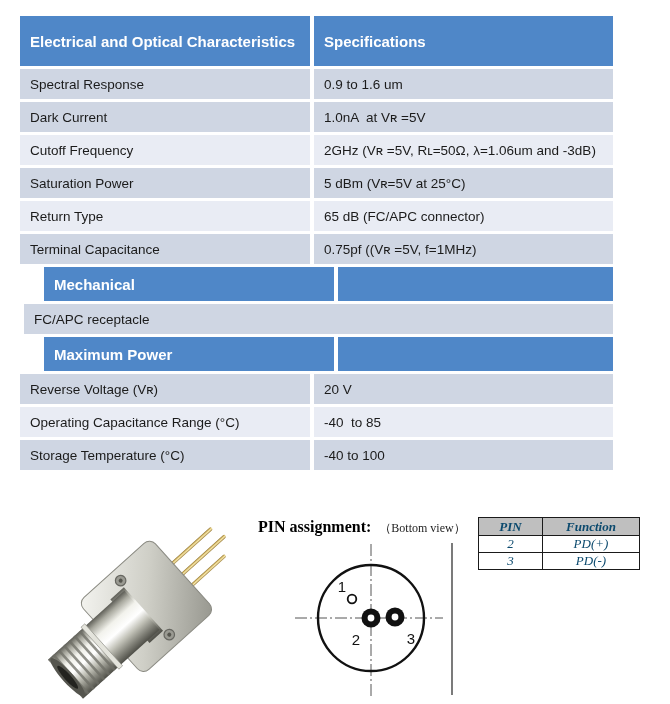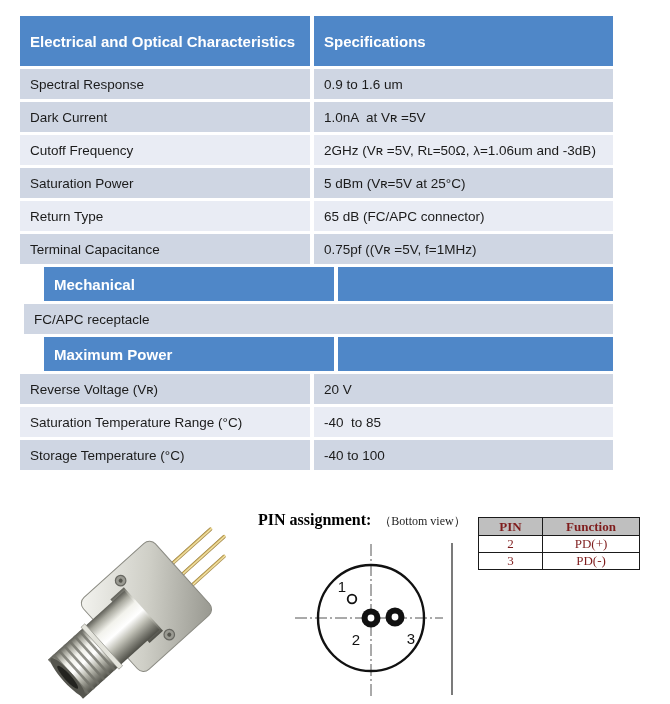--- a/index.html
+++ b/index.html
@@ -31,27 +31,27 @@
   .t-row.section .cell-l,.t-row.section .cell-r{
     background:var(--header-blue);color:#ffffff;font-weight:bold;font-size:15px;
   }
   .t-row.data{height:30px;font-size:13.5px;}
   .t-row.data.band-a .cell-l,.t-row.data.band-a .cell-r{background:var(--band-dark);}
   .t-row.data.band-b .cell-l,.t-row.data.band-b .cell-r{background:var(--band-light);}
   .t-row .value,.t-row .label{white-space:pre;}
   
   .bottom{position:absolute;left:0;top:500px;width:670px;height:204px;}
   .photo{position:absolute;left:38px;top:10px;width:212px;height:192px;}
-  .pin-title{position:absolute;left:258px;top:11px;white-space:nowrap;
+  .pin-title{position:absolute;left:258px;top:18px;white-space:nowrap;
     font-family:"Liberation Serif","DejaVu Serif",serif;}
   .pin-title .t{font-weight:bold;font-size:16px;color:#000;}
   .pin-title .s{font-size:12px;color:#222;margin-left:4px;}
   .pin-diagram{position:absolute;left:285px;top:38px;width:175px;height:166px;}
   .pin-table{position:absolute;left:478px;top:17px;border-collapse:collapse;
-    font-family:"Liberation Serif","DejaVu Serif",serif;font-size:13px;color:#7f1d1d;}
+    font-family:"Liberation Serif","DejaVu Serif",serif;font-size:13px;color:#0c4a6e;font-style:italic;}
   .pin-table td,.pin-table th{border:1px solid #1a1a1a;text-align:center;padding:0;}
   .pin-table th{background:var(--pin-table-header-bg);font-weight:bold;height:18px;}
   .pin-table td{height:16px;background:#fff;}
   .pin-table .c1{width:64px;}
   .pin-table .c2{width:97px;}
 </style>
 </head>
 <body>
 
 <div class="spec-table">
@@ -147,21 +147,21 @@
         <div class="cell-l">
           <span class="label">Reverse Voltage (Vʀ)</span>
         </div>
         <div class="col-gap"></div>
         <div class="cell-r">
           <span class="value">20 V</span>
         </div>
       </div>
       <div class="t-row data band-b">
         <div class="cell-l">
-          <span class="label">Saturation Temperature Range (°C)</span>
+          <span class="label">Operating Capacitance Range (°C)</span>
         </div>
         <div class="col-gap"></div>
         <div class="cell-r">
           <span class="value">-40  to 85</span>
         </div>
       </div>
       <div class="t-row data band-a">
         <div class="cell-l">
           <span class="label">Storage Temperature (°C)</span>
         </div>

